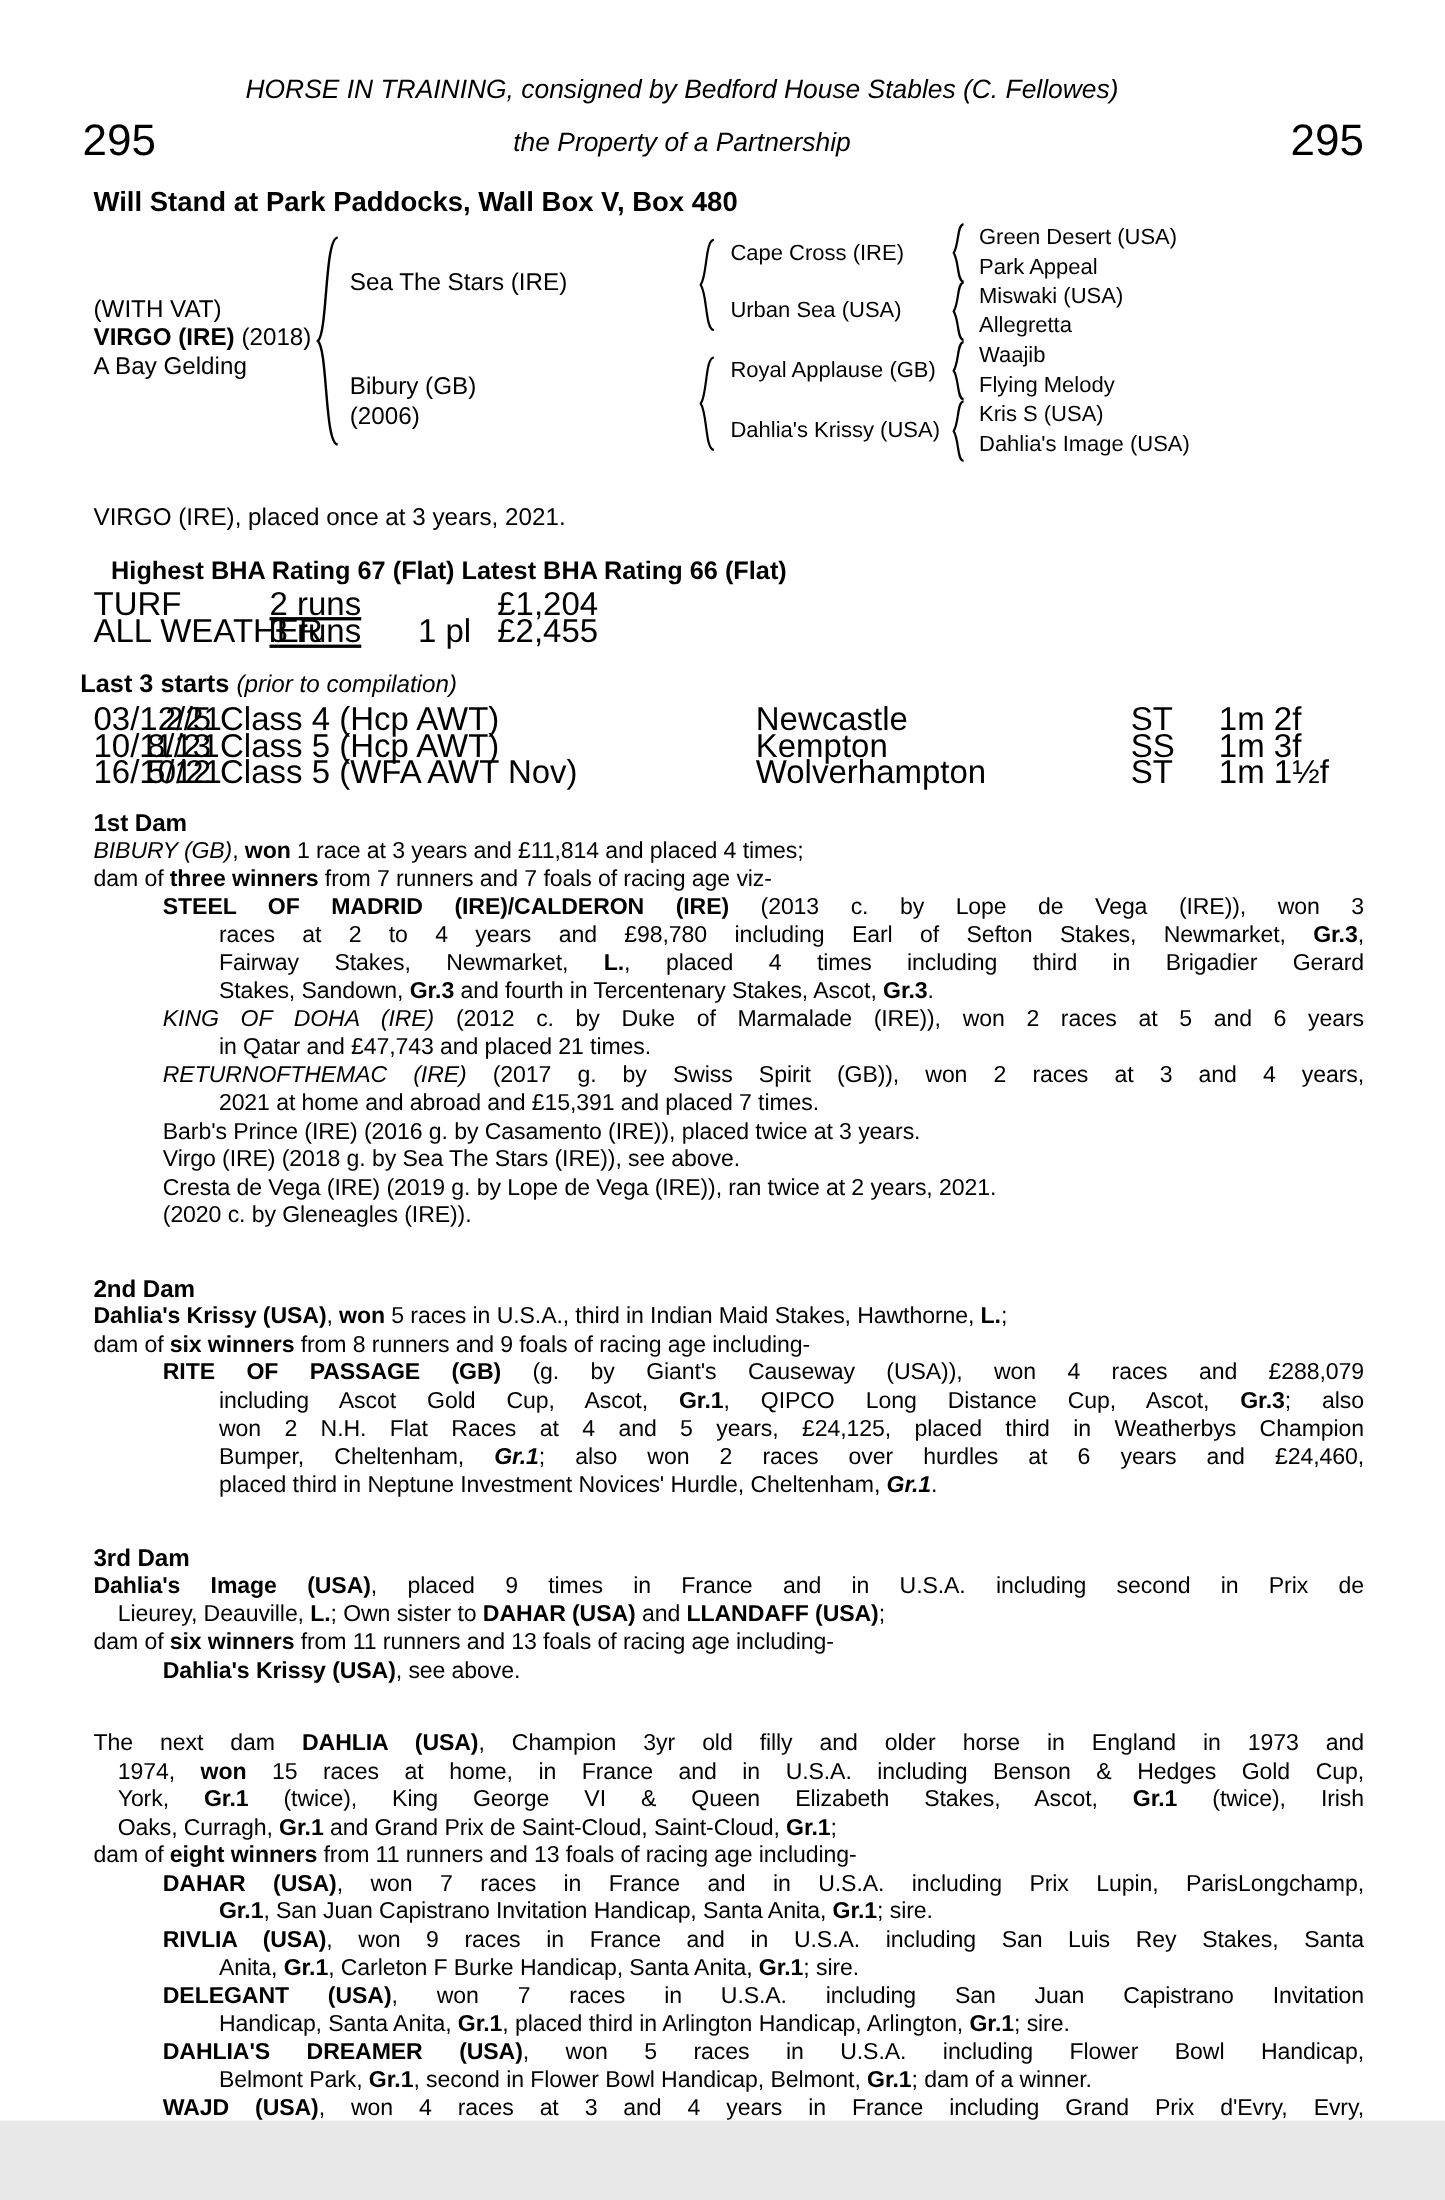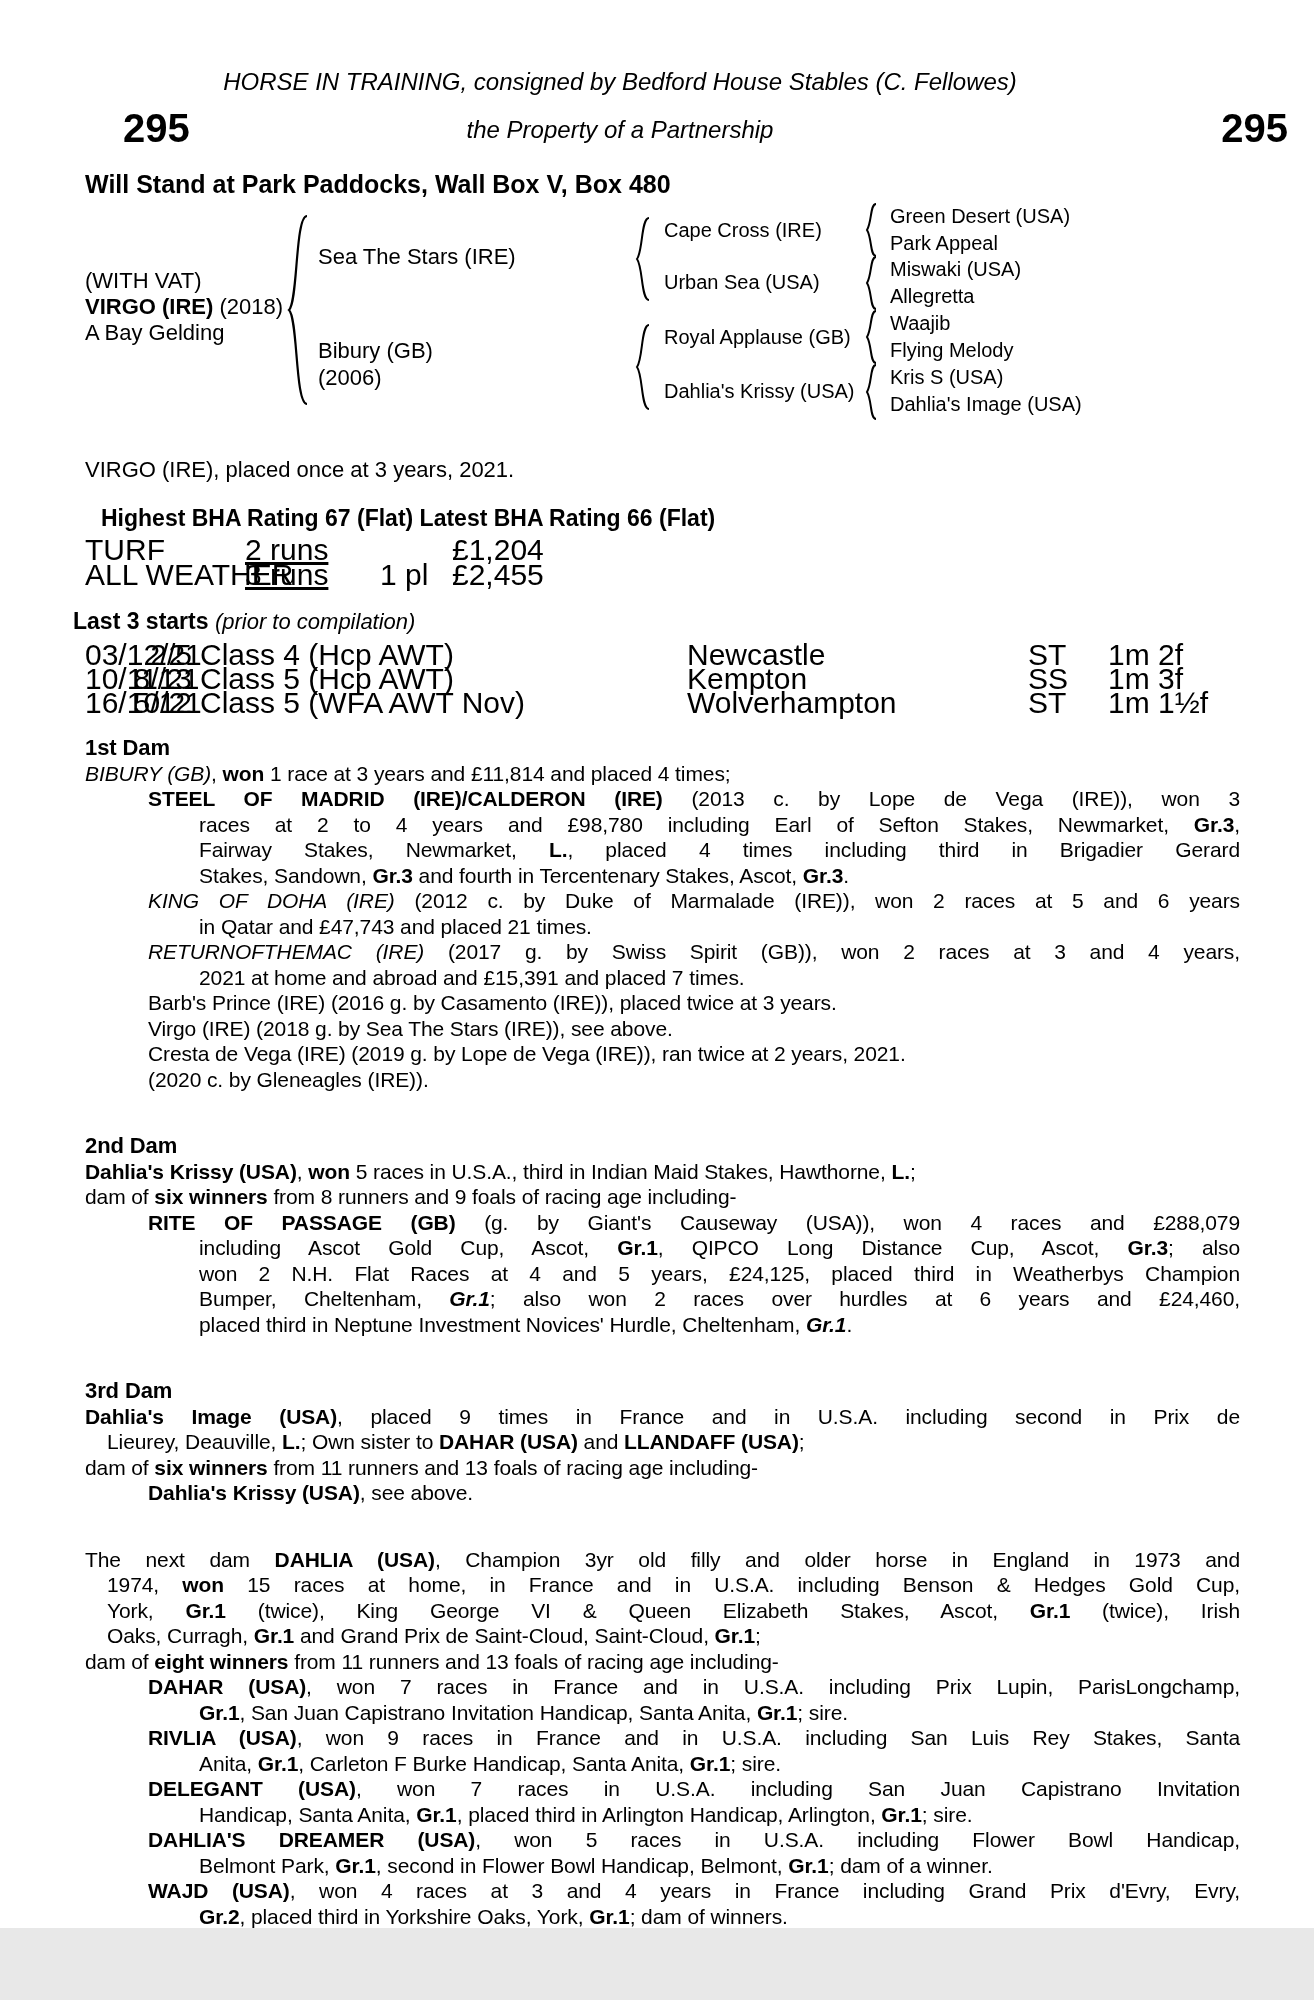--- a/index.html
+++ b/index.html
@@ -1,21 +1,21 @@
 <!DOCTYPE html>
 <html><head>
 <meta charset="utf-8">
 <style>
   html,body{margin:0;padding:0;background:#e8e8e8;}
   .page{position:relative;width:1314px;height:1928px;background:#ffffff;margin:0 auto;
         font-family:"Liberation Sans",sans-serif;color:#000;overflow:hidden;}
   .abs{position:absolute;}
   
   .consignor{left:0;top:68px;width:1240px;text-align:center;font-style:italic;font-size:24px;}
-  .lot{font-size:40px;font-weight:bold;top:106px;line-height:44px;margin-left:48px;}
+  .lot{font-size:40px;font-weight:normal;top:106px;line-height:44px;}
   .lot-left{left:75px;}
   .lot-right{left:1040px;width:200px;text-align:right;}
   .property{left:0;top:116px;width:1240px;text-align:center;font-style:italic;font-size:24px;}
   .stand{left:85px;top:170px;font-weight:bold;font-size:25px;}
   
   .chart-txt{font-size:22px;white-space:nowrap;}
   .chart-sm{font-size:20px;white-space:nowrap;}
   .bold{font-weight:bold;}
   svg.brace{position:absolute;overflow:visible;}
   
@@ -152,20 +152,23 @@
     <span class="cell l-going" style="top:686px;">ST</span>
     <span class="cell l-dist" style="top:686px;">1m 1½f</span>
   </div>
 
   <div class="bodytext">
       <div class="section">
         <div class="heading">1st Dam</div>
         <div class="para p0">
           <div class="jline"><span class="f-i">BIBURY (GB)</span><span>, </span><span class="f-b">won</span><span> 1 race at 3 years and £11,814 and placed 4 times;</span></div>
         </div>
+        <div class="para p0">
+          <div class="jline"><span>dam of </span><span class="f-b">three winners</span><span> from 7 runners and 7 foals of racing age viz-</span></div>
+        </div>
         <div class="para p1">
           <div class="jline"><span class="f-b">STEEL OF MADRID (IRE)/CALDERON (IRE)</span><span> (2013 c. by Lope de Vega (IRE)), won 3</span></div>
           <div class="jline"><span>races at 2 to 4 years and £98,780 including Earl of Sefton Stakes, Newmarket, </span><span class="f-b">Gr.3</span><span>,</span></div>
           <div class="jline"><span>Fairway Stakes, Newmarket, </span><span class="f-b">L.</span><span>, placed 4 times including third in Brigadier Gerard</span></div>
           <div class="jline"><span>Stakes, Sandown, </span><span class="f-b">Gr.3</span><span> and fourth in Tercentenary Stakes, Ascot, </span><span class="f-b">Gr.3</span><span>.</span></div>
         </div>
         <div class="para p1">
           <div class="jline"><span class="f-i">KING OF DOHA (IRE)</span><span> (2012 c. by Duke of Marmalade (IRE)), won 2 races at 5 and 6 years</span></div>
           <div class="jline"><span>in Qatar and £47,743 and placed 21 times.</span></div>
         </div>

